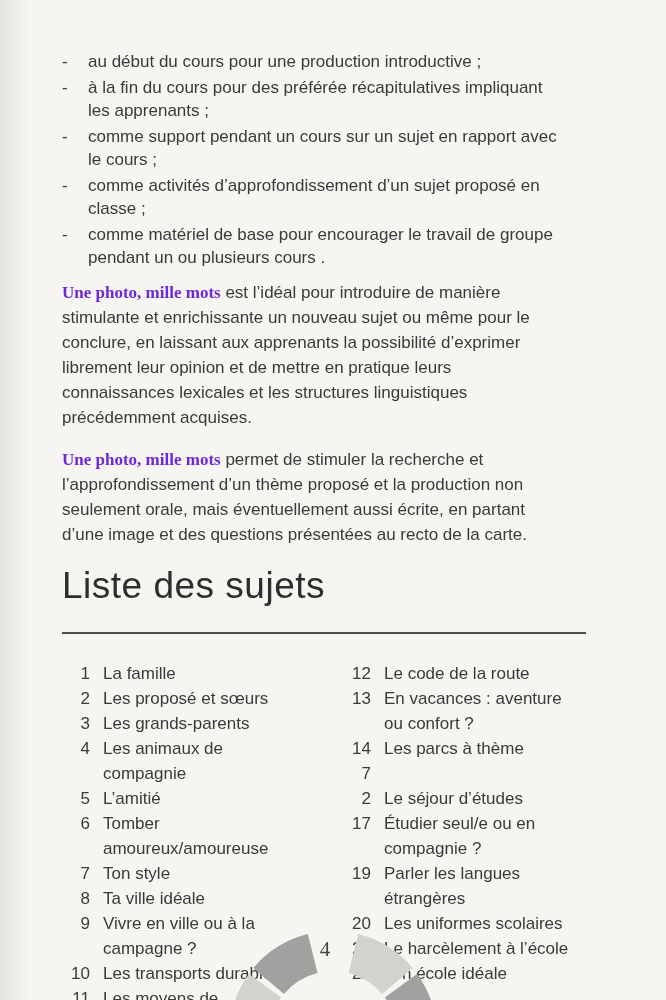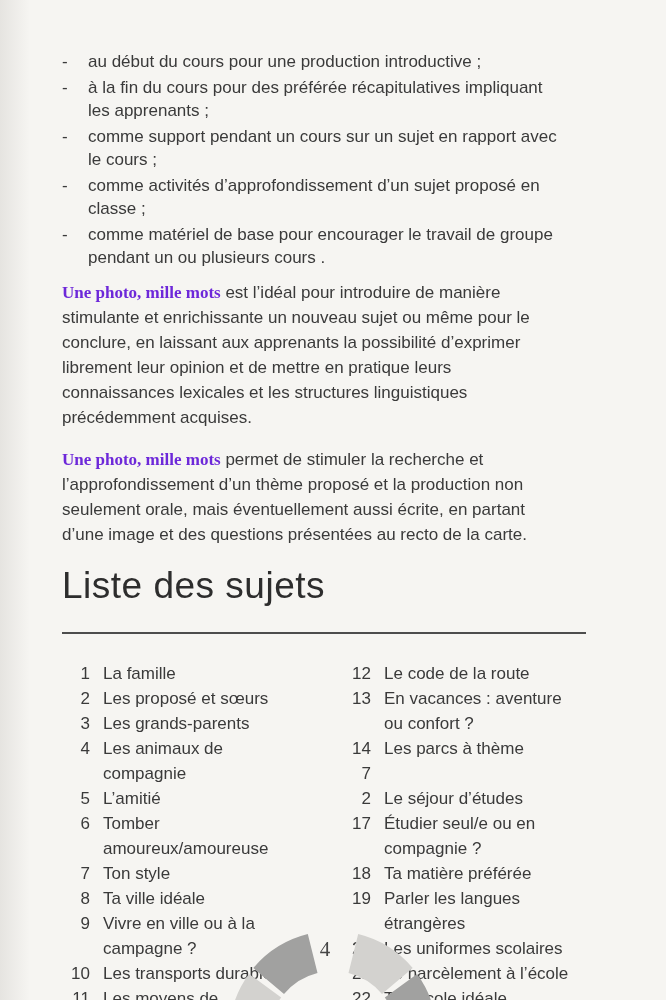--- a/index.html
+++ b/index.html
@@ -174,24 +174,20 @@
       </div>
       <div class="subject-row">
         <span class="subject-num">2</span>
         <span class="subject-label">Le séjour d’études</span>
       </div>
       <div class="subject-row">
         <span class="subject-num">17</span>
         <span class="subject-label">Étudier seul/e ou en compagnie ?</span>
       </div>
       <div class="subject-row">
-        <span class="subject-num">18</span>
-        <span class="subject-label">Ta matière préférée</span>
-      </div>
-      <div class="subject-row">
         <span class="subject-num">19</span>
         <span class="subject-label">Parler les langues étrangères</span>
       </div>
       <div class="subject-row">
         <span class="subject-num">20</span>
         <span class="subject-label">Les uniformes scolaires</span>
       </div>
       <div class="subject-row">
         <span class="subject-num">21</span>
         <span class="subject-label">Le harcèlement à l’école</span>

